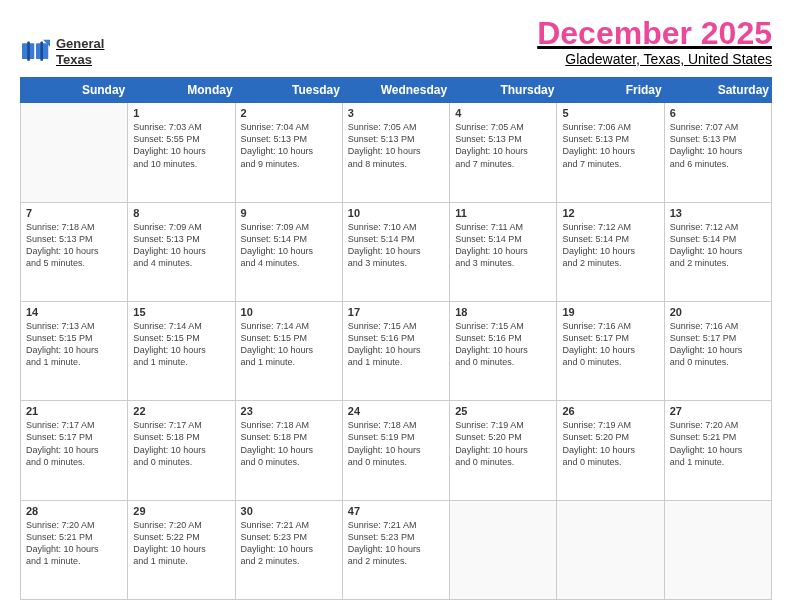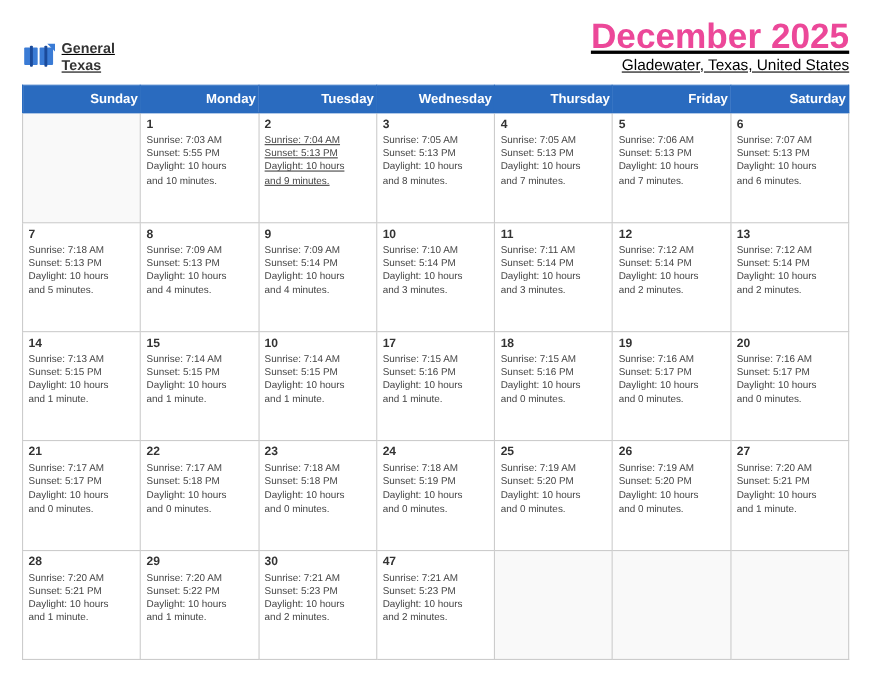--- a/index.html
+++ b/index.html
@@ -137,21 +137,21 @@
           <td class="empty"></td>
           <td>
             <span class="day-num">1</span>
             <div class="day-info" style="white-space: pre-line;">Sunrise: 7:03 AM
 Sunset: 5:55 PM
 Daylight: 10 hours
 and 10 minutes.</div>
           </td>
           <td>
             <span class="day-num">2</span>
-            <div class="day-info" style="white-space: pre-line; text-decoration: underline;">Sunrise: 7:04 AM
+            <div class="day-info" style="white-space: pre-line;">Sunrise: 7:04 AM
 Sunset: 5:13 PM
 Daylight: 10 hours
 and 9 minutes.</div>
           </td>
           <td>
             <span class="day-num">3</span>
             <div class="day-info" style="white-space: pre-line;">Sunrise: 7:05 AM
 Sunset: 5:13 PM
 Daylight: 10 hours
 and 8 minutes.</div>

